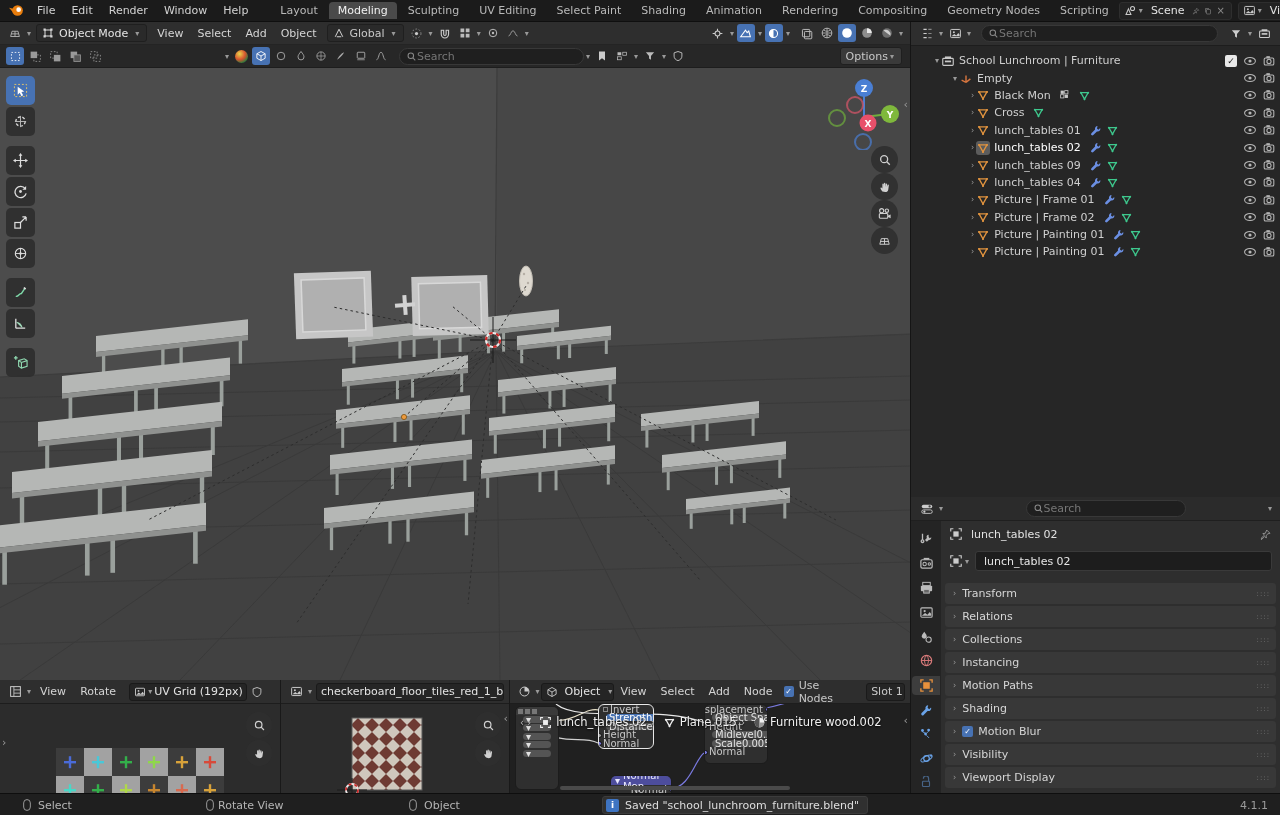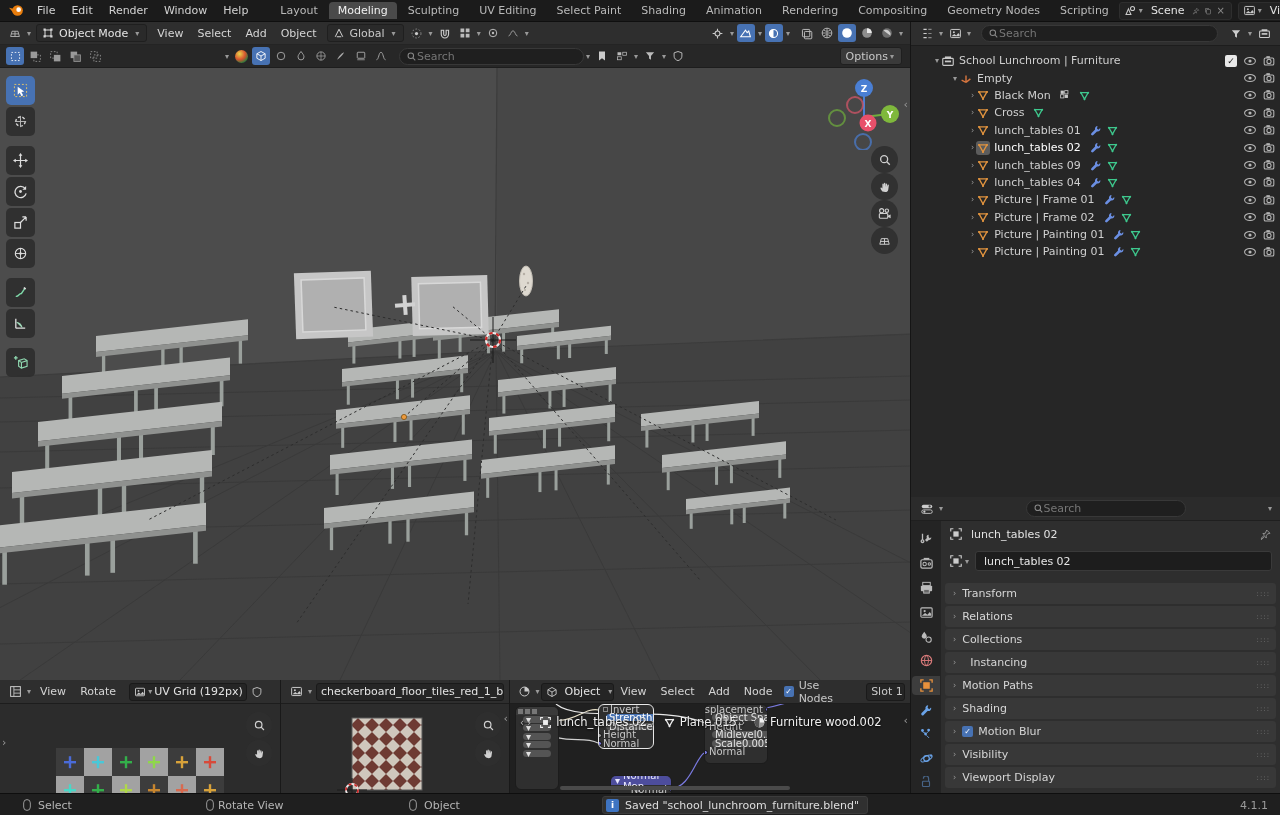--- a/index.html
+++ b/index.html
@@ -1106,21 +1106,21 @@
         <span style="margin-left:4px">Relations</span>
         <span class="grip">::::</span>
       </div>
     <div class="panel">
         <span class="car">›</span>
         <span style="margin-left:4px">Collections</span>
         <span class="grip">::::</span>
       </div>
     <div class="panel">
         <span class="car">›</span>
-        <span style="margin-left:12px">Instancing</span>
+        <span style="margin-left:4px">Instancing</span>
         <span class="grip">::::</span>
       </div>
     <div class="panel">
         <span class="car">›</span>
         <span style="margin-left:4px">Motion Paths</span>
         <span class="grip">::::</span>
       </div>
     <div class="panel">
         <span class="car">›</span>
         <span style="margin-left:4px">Shading</span>

